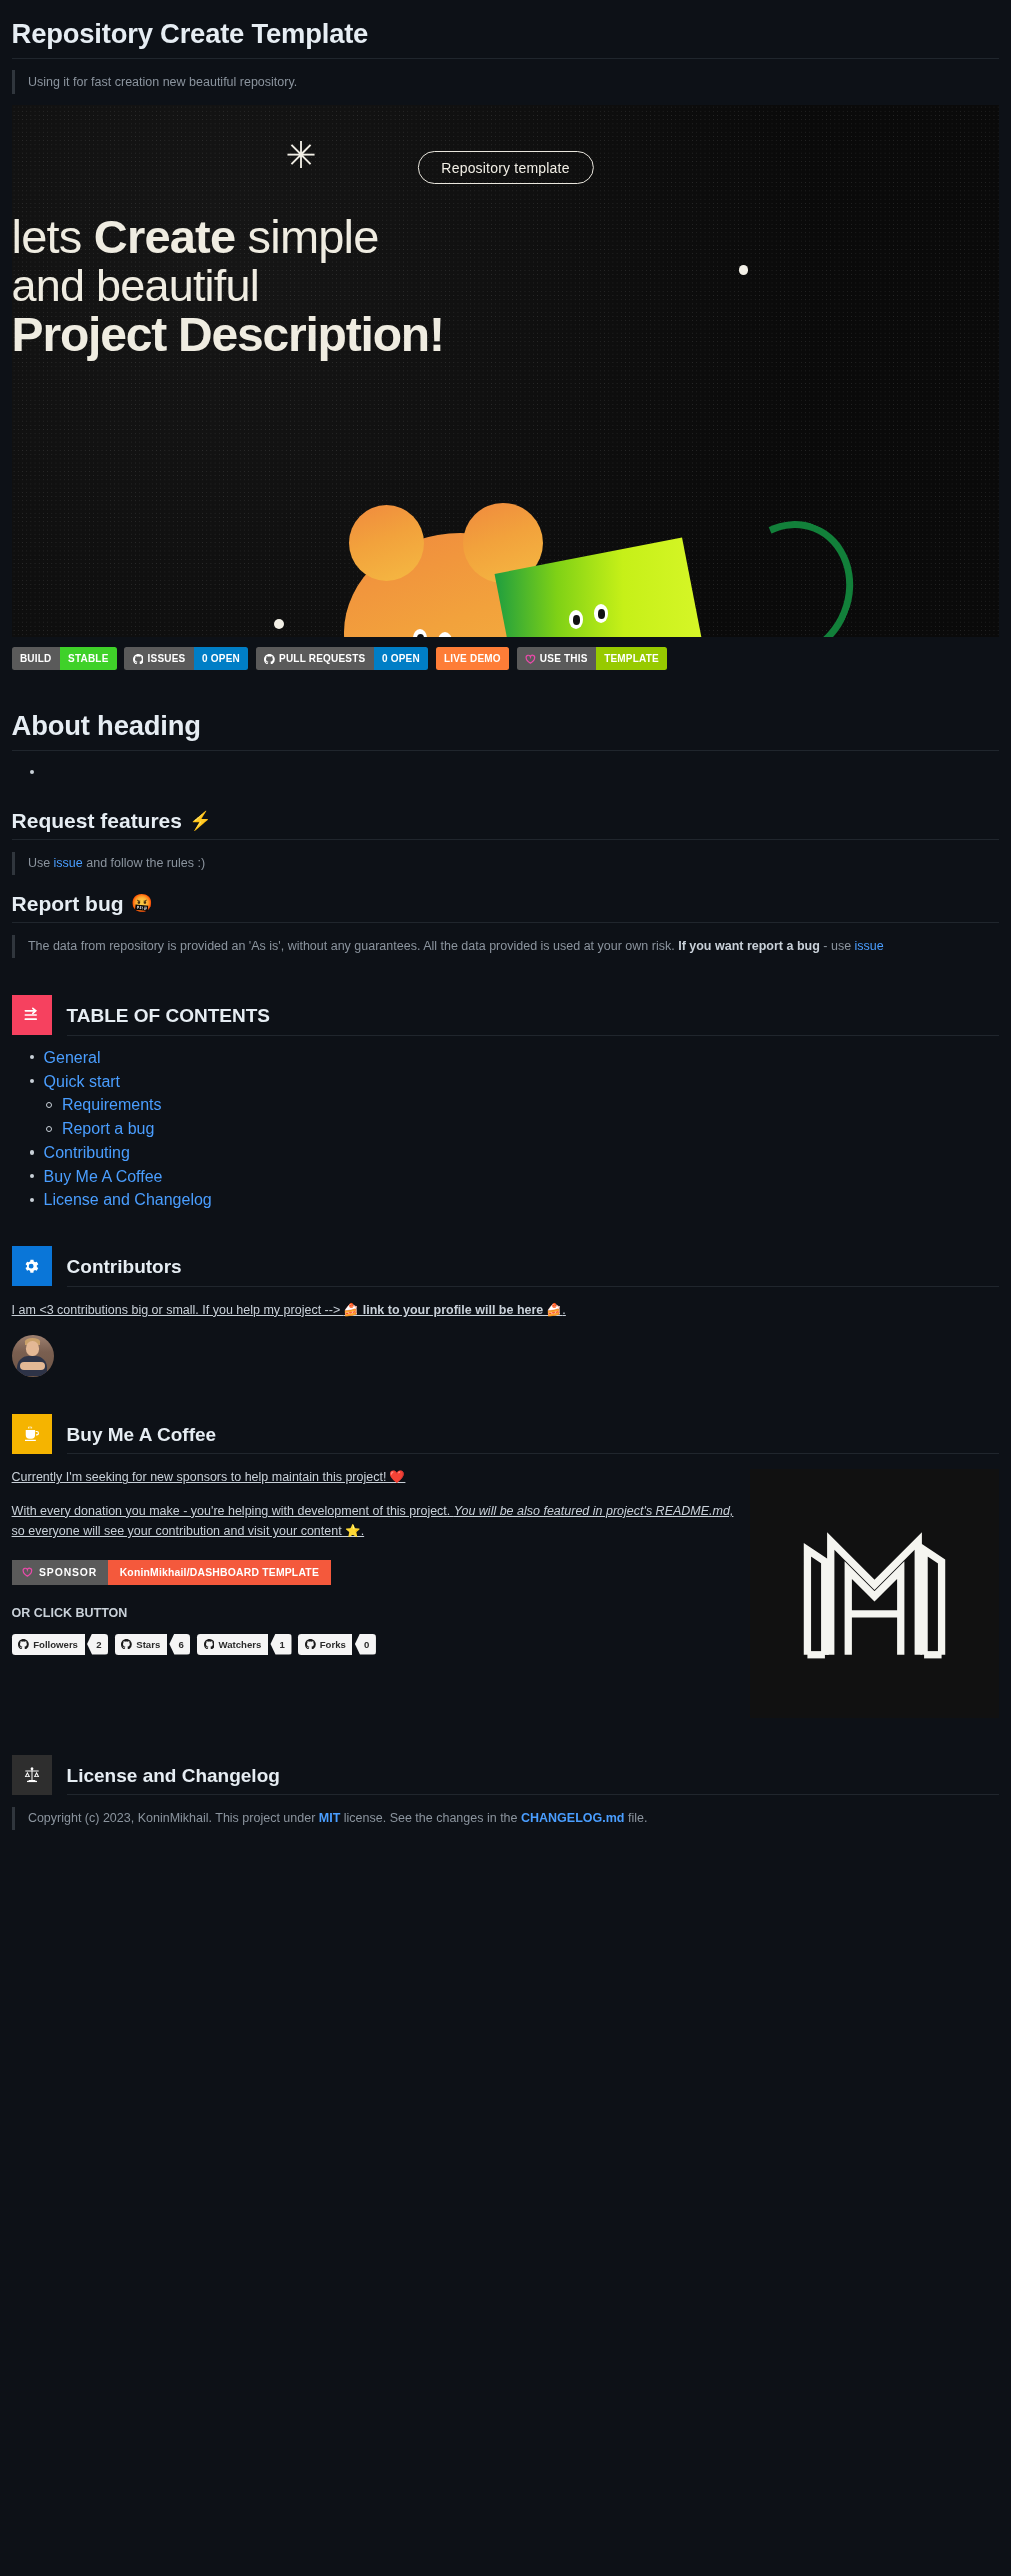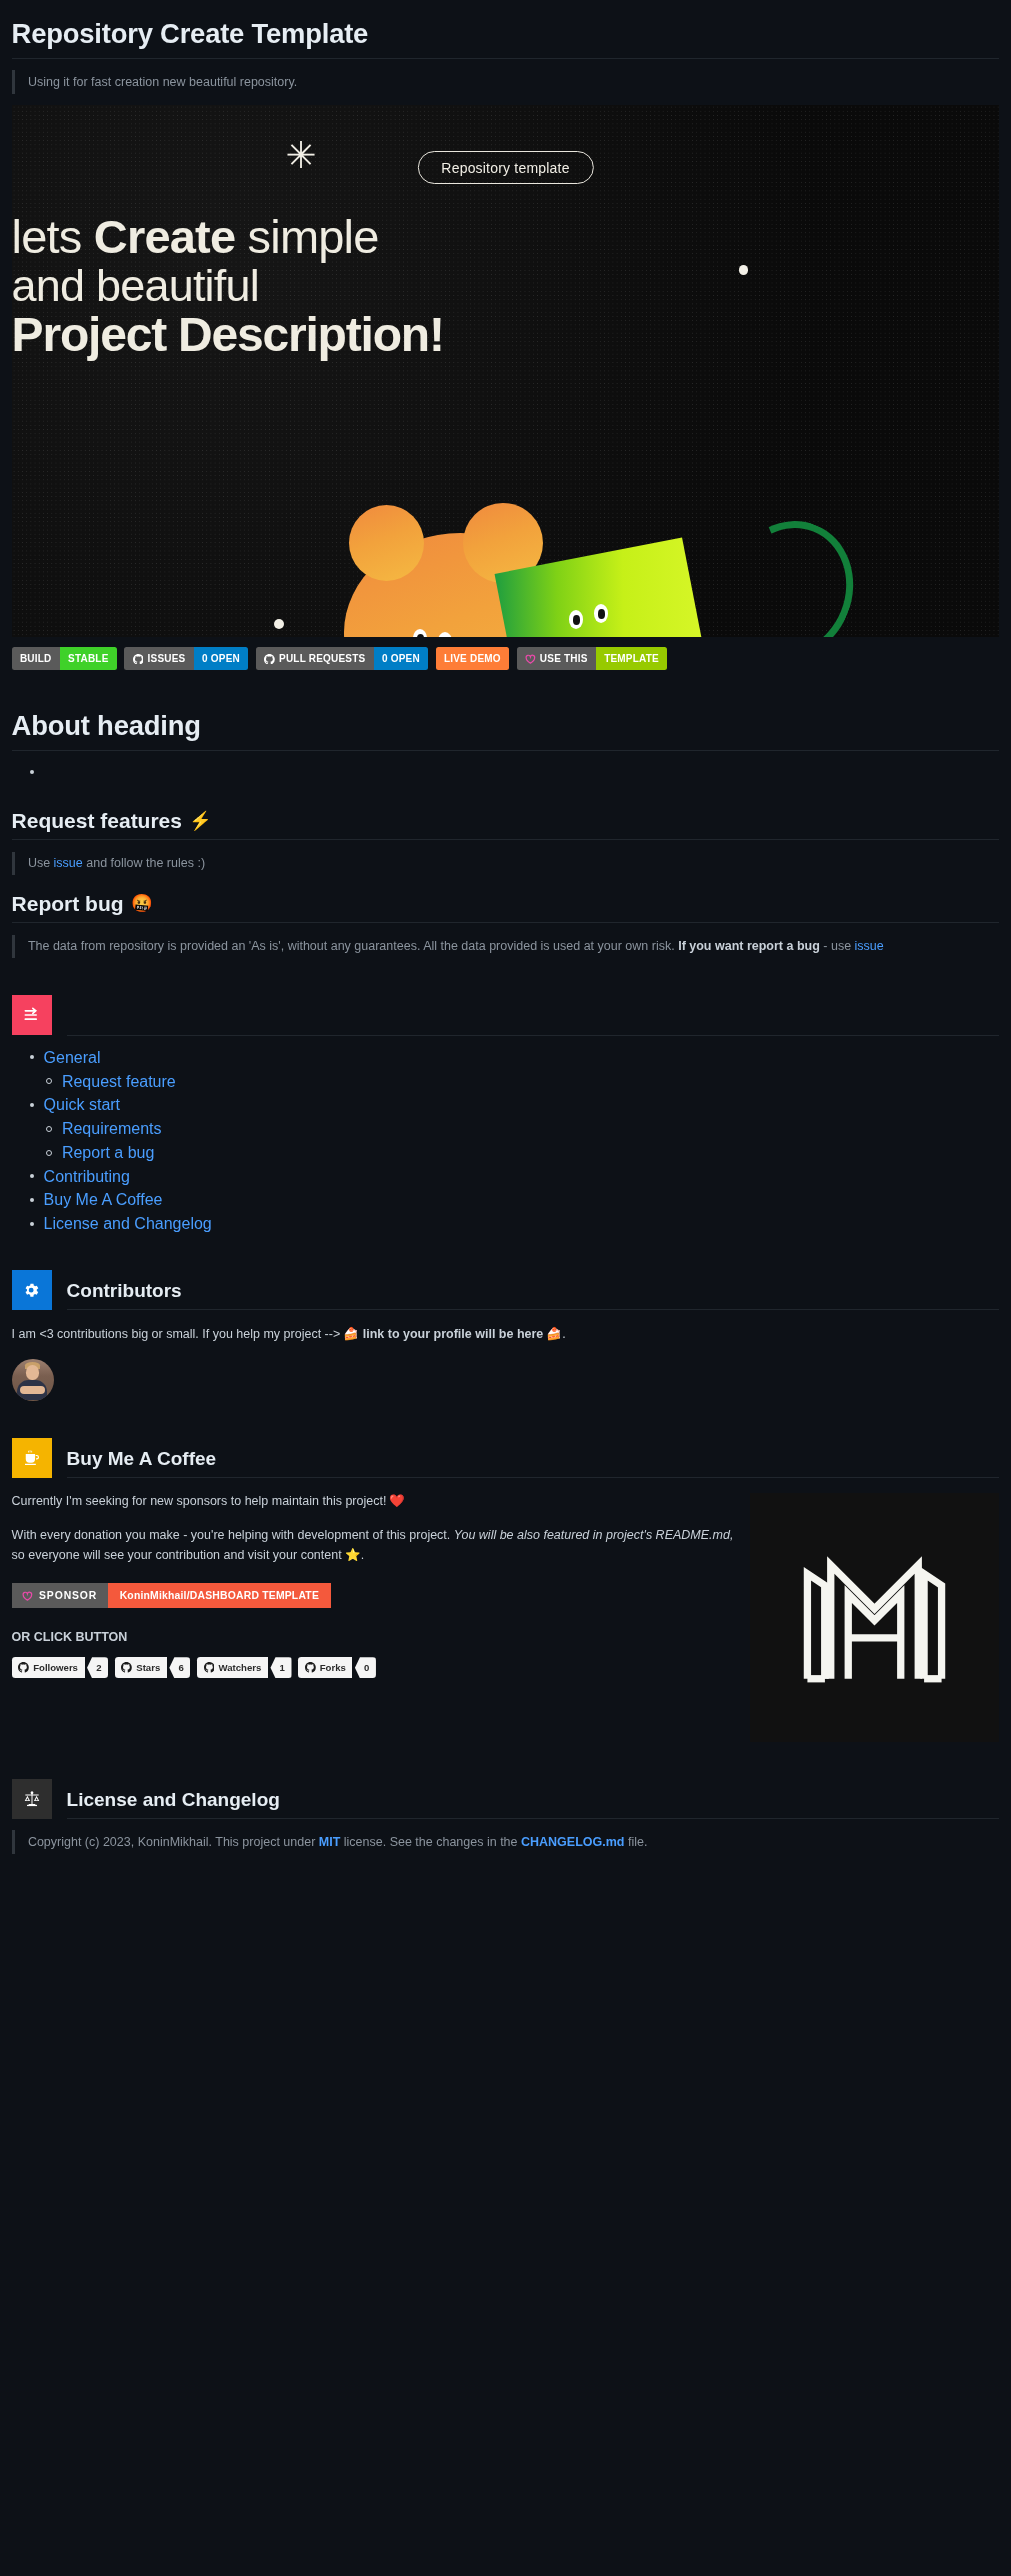--- a/index.html
+++ b/index.html
@@ -164,21 +164,21 @@
     width:4.2px; height:4.2px; border-radius:50%;
     border:0.8px solid #c9d1d9; background: transparent;
   }
   ul.plain { list-style: none; margin-top: 13.3px; }
   ul.plain > li { position: relative; padding-left: 32px; min-height: 16.6px; }
   ul.plain > li::before {
     content:""; position:absolute; left: 18.3px; top: 5.8px;
     width:4.2px; height:4.2px; border-radius:50%; background:#c9d1d9;
   }
 
-  p.body { color:#c9d1d9; font-size: 12.5px; line-height: 1.62; margin-top: 13.3px; }
+  p.body { color:#c9d1d9; font-size: 12.5px; line-height: 1.62; margin-top: 13.3px; text-decoration: underline; }
   p.body b { font-weight: 700; }
   p.body i { font-style: italic; }
 
   .avatar {
     width: 42px; height: 42px; border-radius: 50%;
     margin-top: 15px; overflow:hidden; position:relative;
     background: linear-gradient(180deg,#9d8070 0%,#7a5f50 40%,#6d5546 100%);
   }
   .avatar .av-head { position:absolute; width:13.3px; height:15px; left:14px; top:5.8px;
     background:#e3b895; border-radius:48% 48% 45% 45%; }
@@ -331,30 +331,28 @@
   <div class="sec-head">
     <div class="tile" style="background:#f6415f;">
       <svg width="20" height="20" viewBox="0 0 24 24" fill="none" stroke="#fff" stroke-width="2" stroke-linecap="round">
         <path d="M4 7h12"></path>
           <path d="M13 4l3.5 3L13 10"></path>
           <path d="M4 12h13"></path>
           <path d="M4 17h13"></path>
       </svg>
     </div>
     <div class="sec-title-wrap">
+      <div class="sec-title">TABLE OF CONTENTS</div>
       <div class="rule"></div>
     </div>
   </div>
 
   <ul class="toc">
     <li>
       <a href="#">General</a>
-      <ul>
-        <li><a href="#">Request feature</a></li>
-      </ul>
     </li>
     <li>
       <a href="#">Quick start</a>
       <ul>
         <li><a href="#">Requirements</a></li>
         <li><a href="#">Report a bug</a></li>
       </ul>
     </li>
     <li><a href="#">Contributing</a></li>
     <li><a href="#">Buy Me A Coffee</a></li>

